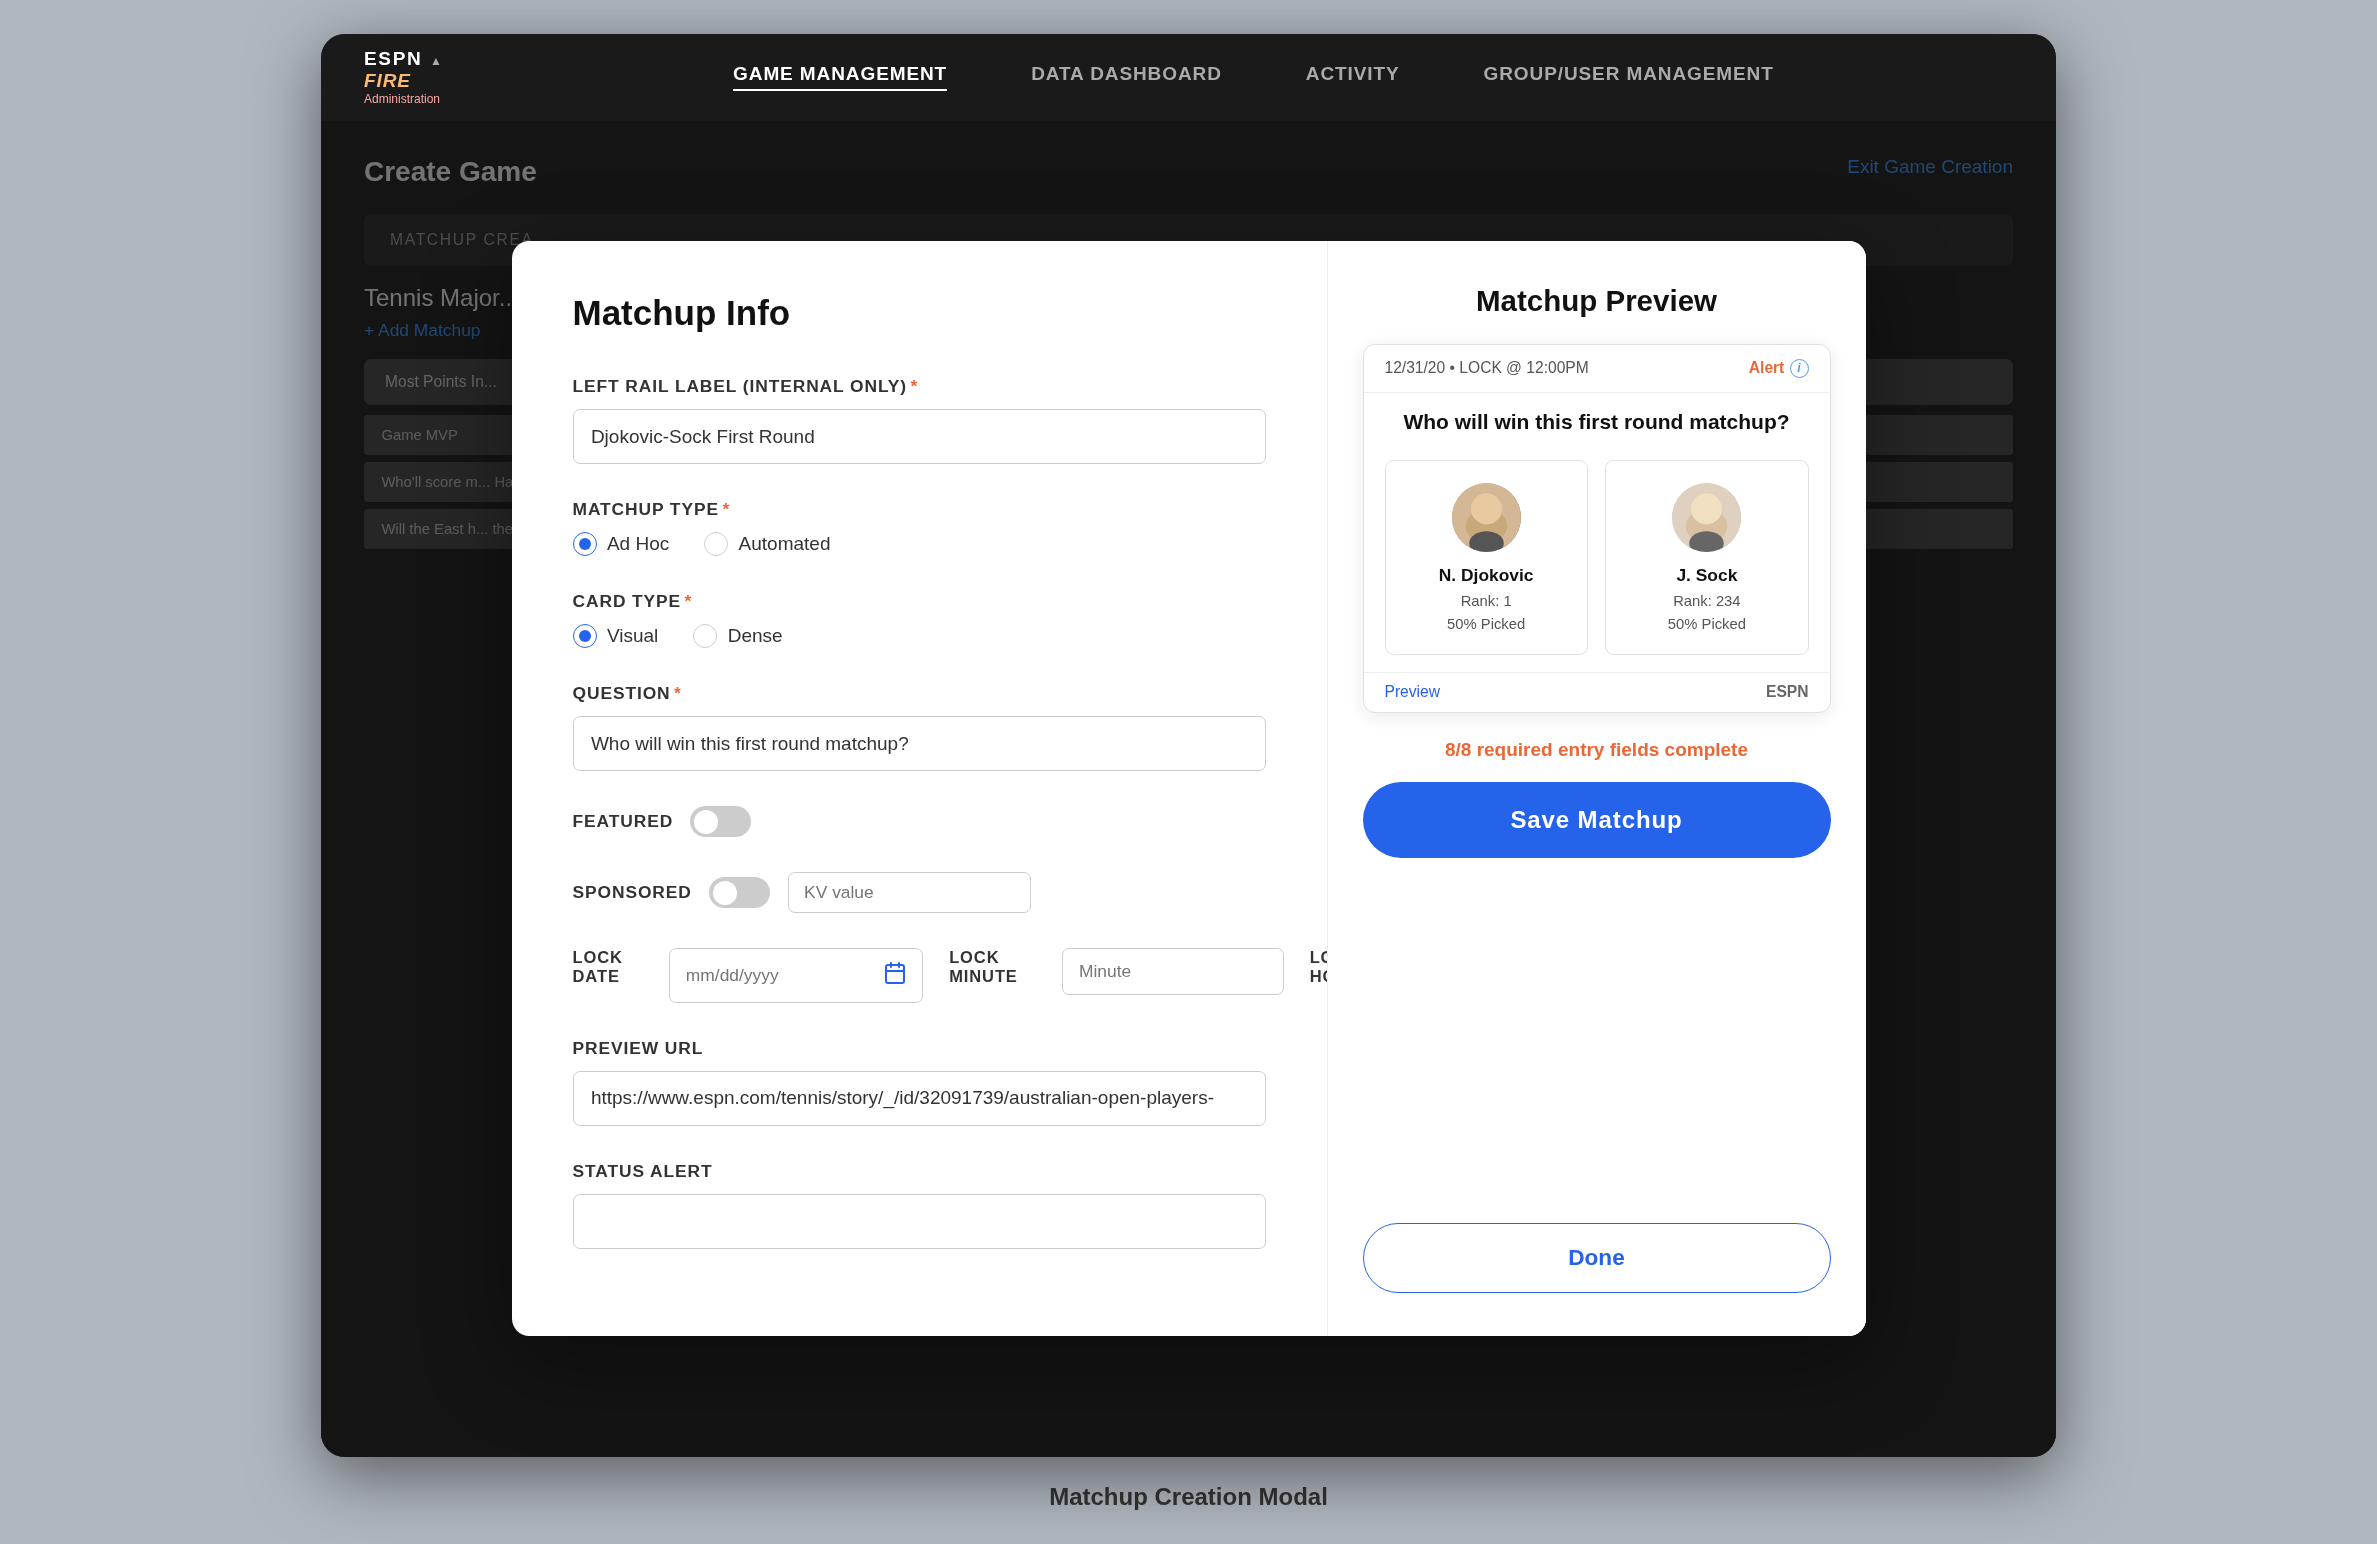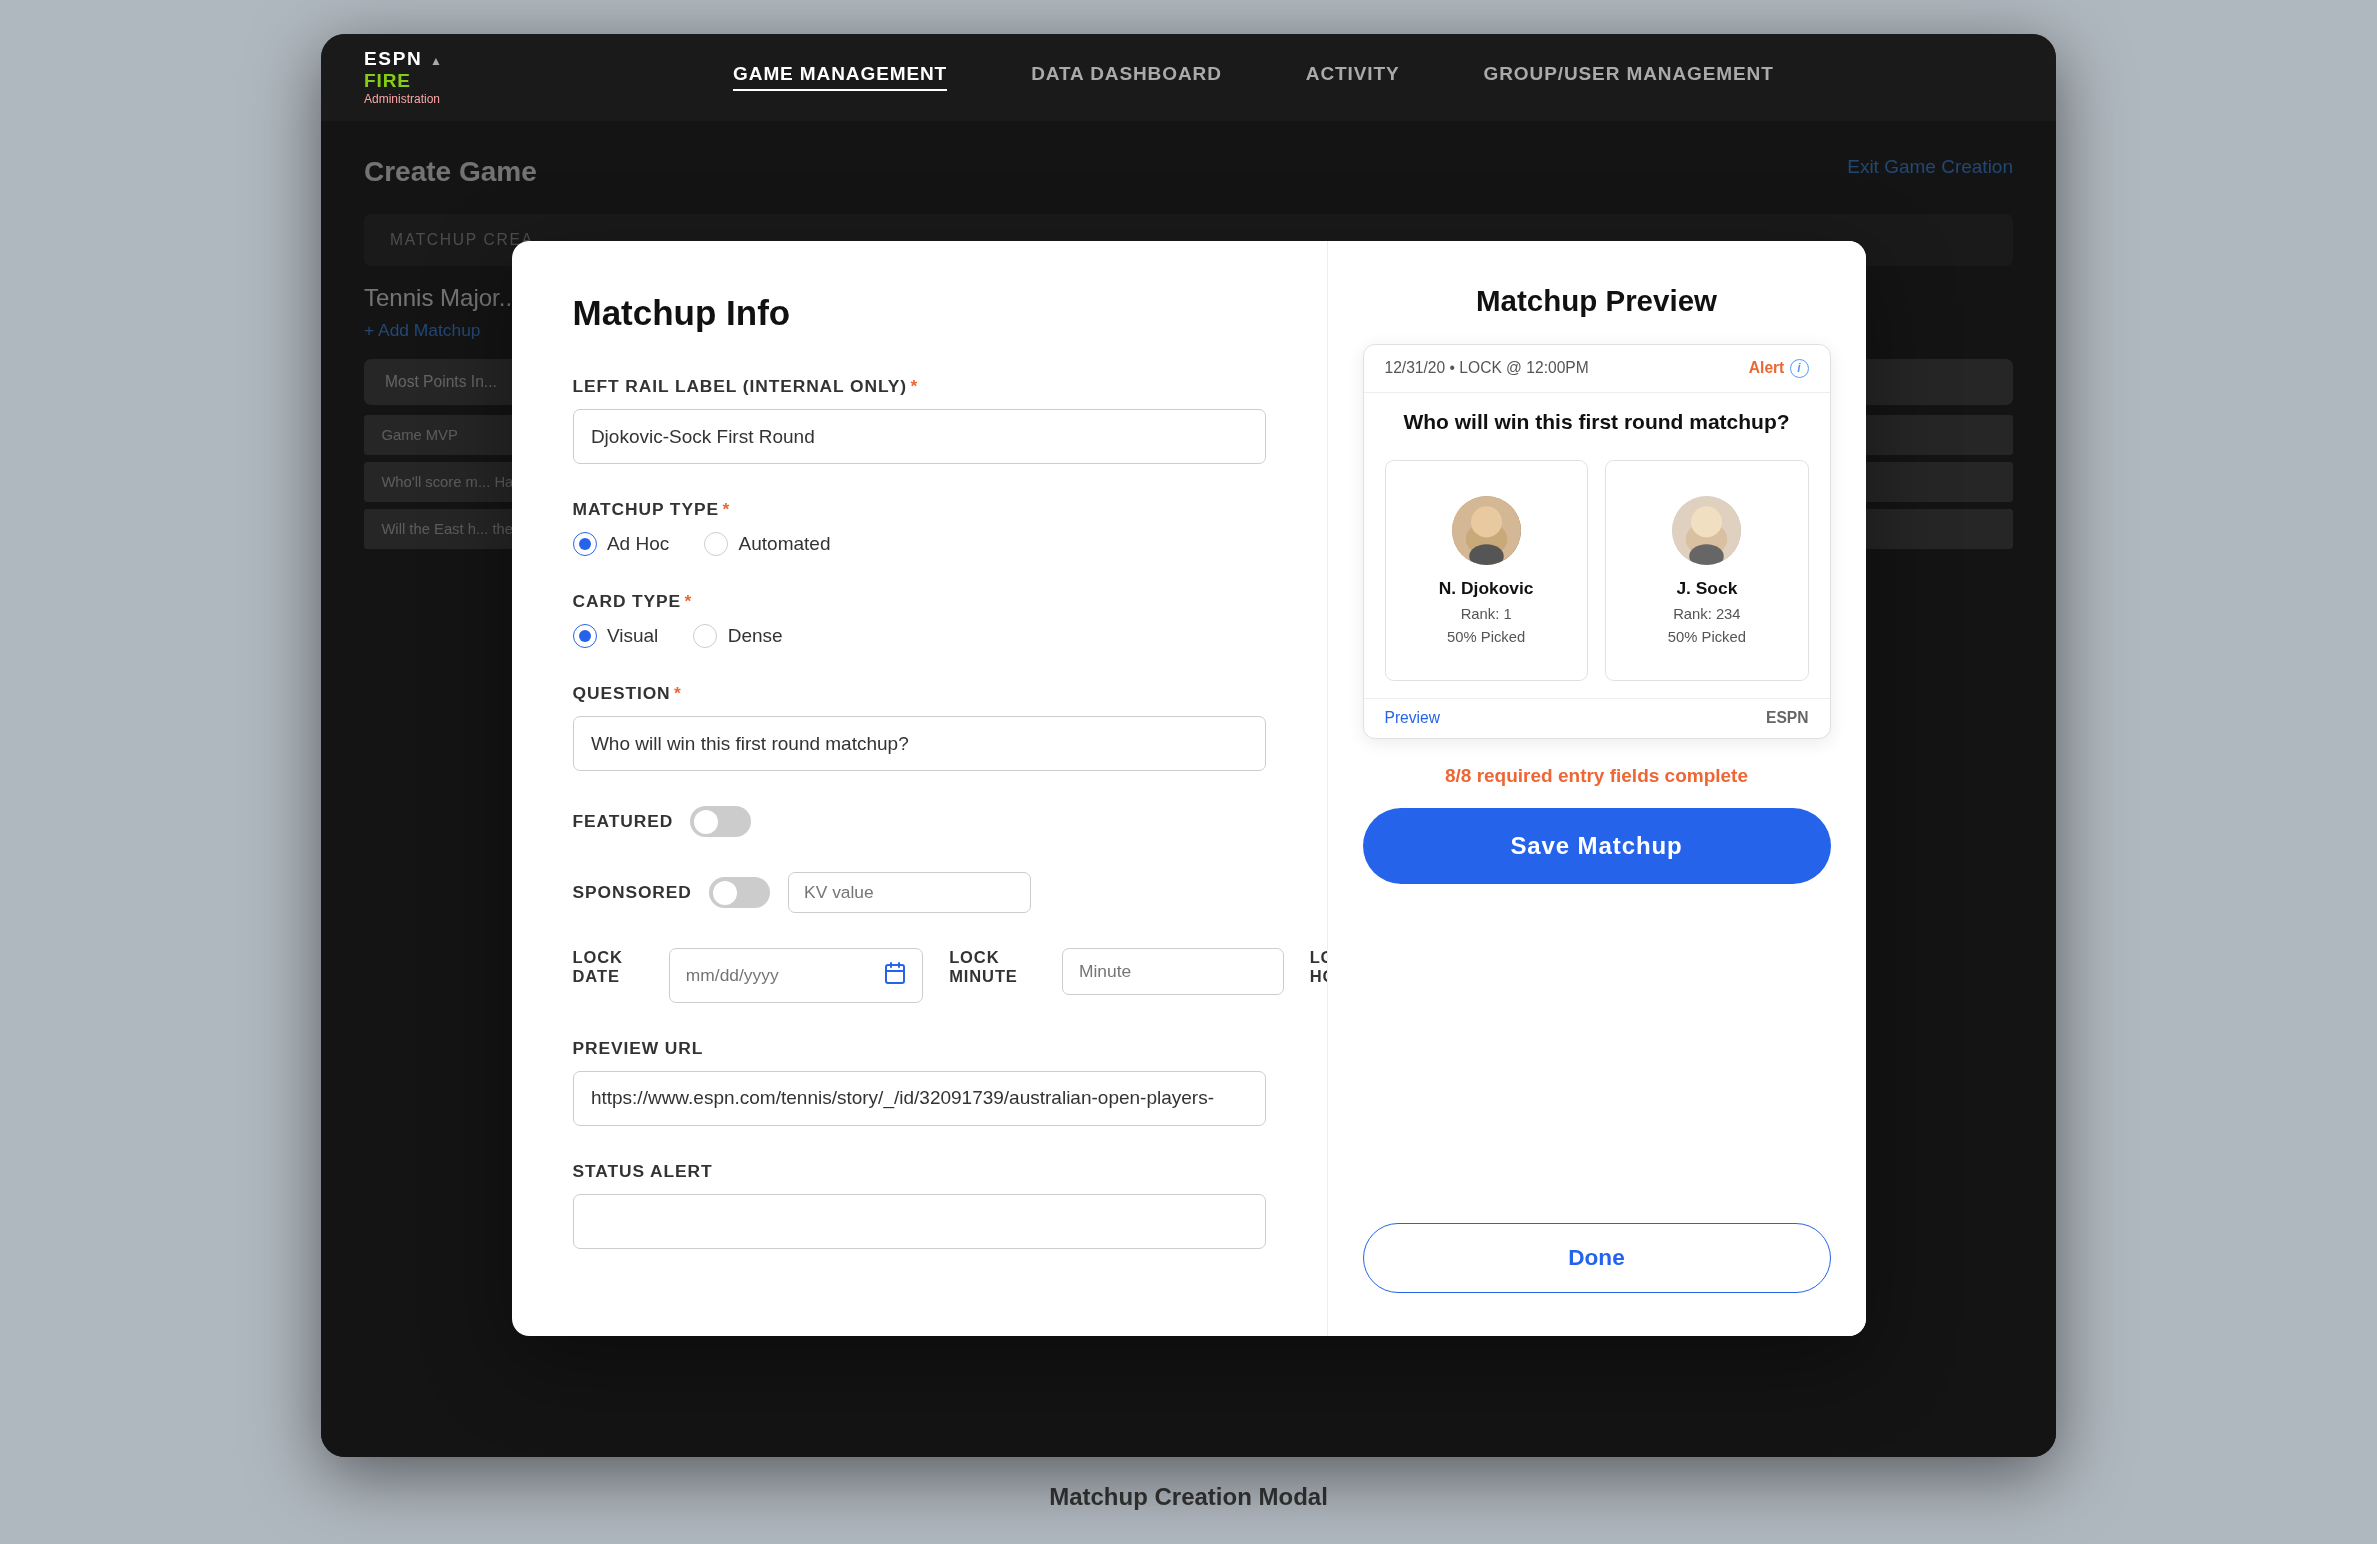--- a/index.html
+++ b/index.html
@@ -44,22 +44,23 @@
     }
     .logo-espn {
       font-size: 19px;
       font-weight: bold;
       color: #fff;
       letter-spacing: 1.7px;
     }
     .logo-fire {
       font-size: 19px;
       font-weight: bold;
-      color: #84cc16;
+      color: #fdba74;
       letter-spacing: 0.9px;
+      font-style: italic;
     }
     .logo-admin {
       font-size: 12px;
       color: #fca5a5;
     }
     .nav-links {
       display: flex;
       gap: 84px;
       flex: 1;
       justify-content: center;
@@ -386,21 +387,21 @@
     .preview-players {
       display: flex;
       gap: 17.4px;
       padding: 17.4px 21px;
       justify-content: center;
     }
     .player-card {
       flex: 1;
       border: 0.9px solid #e0e0e0;
       border-radius: 8.7px;
-      padding: 35px 14px;
+      padding: 22px 14px;
       text-align: center;
       display: flex;
       flex-direction: column;
       align-items: center;
       gap: 7px;
     }
     .player-avatar {
       width: 69px;
       height: 69px;
       border-radius: 50%;

